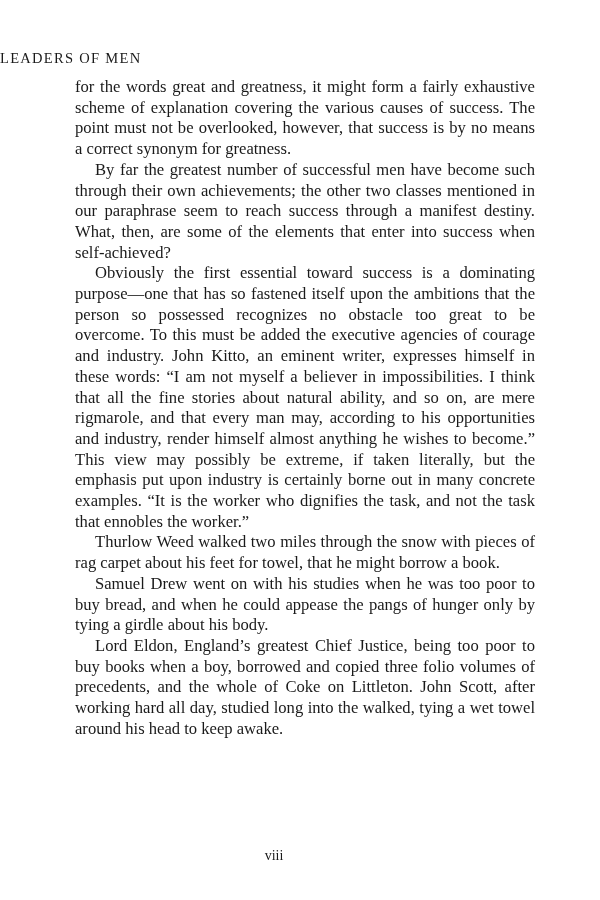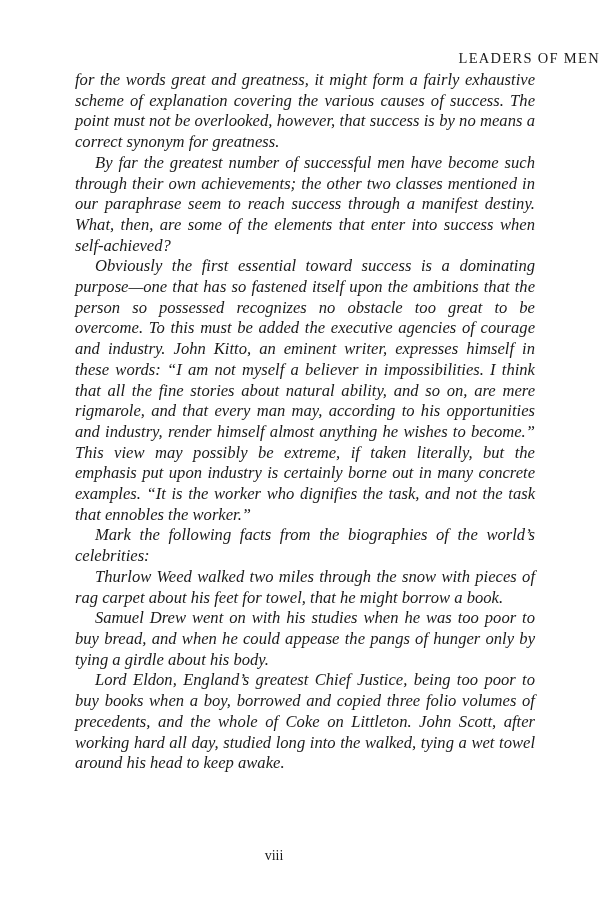--- a/index.html
+++ b/index.html
@@ -13,35 +13,34 @@
       position: relative;
       overflow: hidden;
       font-family: "Liberation Serif", "DejaVu Serif", serif;
       color: #1a1a1a;
     }
     .running-head {
       position: absolute;
       top: 50px;
       left: 0;
       width: 600px;
-      text-align: right;
+      text-align: left;
       font-size: 14.5px;
       letter-spacing: 1.3px;
       color: #1a1a1a;
     }
     .text-block {
       position: absolute;
-      top: 70px;
+      top: 77px;
       left: 75px;
       width: 460px;
       font-size: 16.6px;
       line-height: 20.7px;
       text-align: justify;
       hyphens: none;
-      font-style: italic;
     }
     .text-block p {
       margin: 0;
       text-indent: 20px;
     }
     .text-block p.continued {
       text-indent: 0;
     }
     .folio {
       position: absolute;
@@ -56,20 +55,19 @@
 </head>
 <body>
 
 <div class="page">
   <div class="running-head">LEADERS OF MEN</div>
 
   <div class="text-block">
     <p class="continued">for the words great and greatness, it might form a fairly exhaustive scheme of explanation covering the various causes of success. The point must not be overlooked, however, that success is by no means a correct synonym for greatness.</p>
     <p>By far the greatest number of successful men have become such through their own achievements; the other two classes mentioned in our paraphrase seem to reach success through a manifest destiny. What, then, are some of the elements that enter into success when self-achieved?</p>
     <p>Obviously the first essential toward success is a dominating purpose—one that has so fastened itself upon the ambitions that the person so possessed recognizes no obstacle too great to be overcome. To this must be added the executive agencies of courage and industry. John Kitto, an eminent writer, expresses himself in these words: “I am not myself a believer in impossibilities. I think that all the fine stories about natural ability, and so on, are mere rigmarole, and that every man may, according to his opportunities and industry, render himself almost anything he wishes to become.” This view may possibly be extreme, if taken literally, but the emphasis put upon industry is certainly borne out in many concrete examples. “It is the worker who dignifies the task, and not the task that ennobles the worker.”</p>
-    <p>Mark the following facts from the biographies of the world’s celebrities:</p>
     <p>Thurlow Weed walked two miles through the snow with pieces of rag carpet about his feet for towel, that he might borrow a book.</p>
     <p>Samuel Drew went on with his studies when he was too poor to buy bread, and when he could appease the pangs of hunger only by tying a girdle about his body.</p>
     <p>Lord Eldon, England’s greatest Chief Justice, being too poor to buy books when a boy, borrowed and copied three folio volumes of precedents, and the whole of Coke on Littleton. John Scott, after working hard all day, studied long into the walked, tying a wet towel around his head to keep awake.</p>
   </div>
 
   <div class="folio">viii</div>
 </div>
 
 </body></html>

